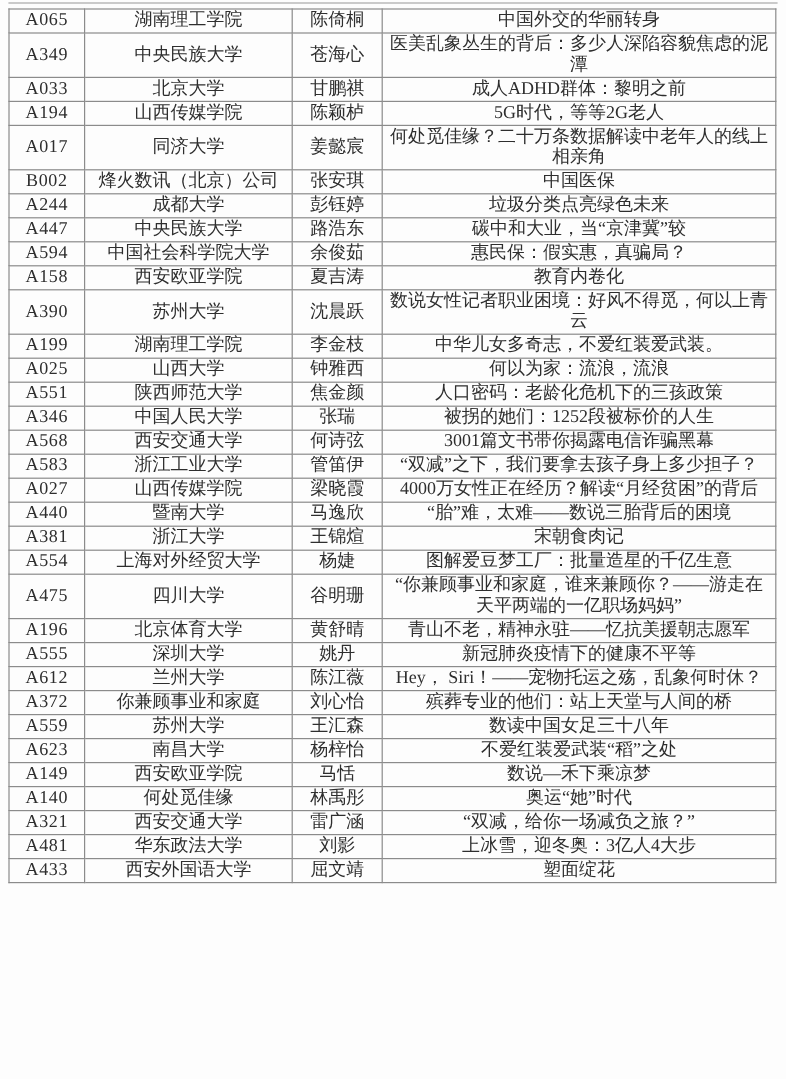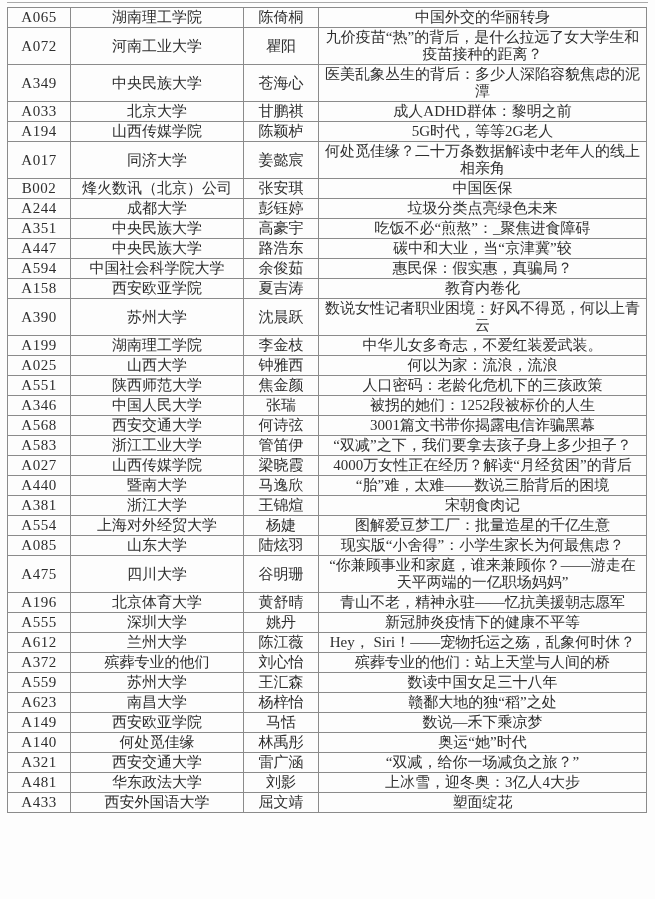--- a/index.html
+++ b/index.html
@@ -64,26 +64,20 @@
       <col class="c-title">
     </colgroup>
     <tbody>
     <tr>
       <td class="cell-id">A065</td>
       <td class="cell-univ">湖南理工学院</td>
       <td class="cell-name">陈倚桐</td>
       <td class="cell-title">中国外交的华丽转身</td>
     </tr>
 
-    <tr>
-      <td class="cell-id">A072</td>
-      <td class="cell-univ">河南工业大学</td>
-      <td class="cell-name">瞿阳</td>
-      <td class="cell-title">九价疫苗“热”的背后，是什么拉远了女大学生和疫苗接种的距离？</td>
-    </tr>
 
 
     <tr>
       <td class="cell-id">A349</td>
       <td class="cell-univ">中央民族大学</td>
       <td class="cell-name">苍海心</td>
       <td class="cell-title">医美乱象丛生的背后：多少人深陷容貌焦虑的泥潭</td>
     </tr>
 
     <tr>
@@ -114,26 +108,20 @@
       <td class="cell-title">中国医保</td>
     </tr>
 
     <tr>
       <td class="cell-id">A244</td>
       <td class="cell-univ">成都大学</td>
       <td class="cell-name">彭钰婷</td>
       <td class="cell-title">垃圾分类点亮绿色未来</td>
     </tr>
 
-    <tr>
-      <td class="cell-id">A351</td>
-      <td class="cell-univ">中央民族大学</td>
-      <td class="cell-name">高豪宇</td>
-      <td class="cell-title">吃饭不必“煎熬”：_聚焦进食障碍</td>
-    </tr>
 
     <tr>
       <td class="cell-id">A447</td>
       <td class="cell-univ">中央民族大学</td>
       <td class="cell-name">路浩东</td>
       <td class="cell-title">碳中和大业，当“京津冀”较</td>
     </tr>
 
     <tr>
       <td class="cell-id">A594</td>
@@ -220,26 +208,20 @@
     </tr>
 
     <tr>
       <td class="cell-id">A554</td>
       <td class="cell-univ">上海对外经贸大学</td>
       <td class="cell-name">杨婕</td>
       <td class="cell-title">图解爱豆梦工厂：批量造星的千亿生意</td>
     </tr>
 
 
-    <tr>
-      <td class="cell-id">A085</td>
-      <td class="cell-univ">山东大学</td>
-      <td class="cell-name">陆炫羽</td>
-      <td class="cell-title">现实版“小舍得”：小学生家长为何最焦虑？</td>
-    </tr>
 
     <tr>
       <td class="cell-id">A475</td>
       <td class="cell-univ">四川大学</td>
       <td class="cell-name">谷明珊</td>
       <td class="cell-title">“你兼顾事业和家庭，谁来兼顾你？——游走在天平两端的一亿职场妈妈”</td>
     </tr>
 
     <tr>
       <td class="cell-id">A196</td>
@@ -257,37 +239,37 @@
 
     <tr>
       <td class="cell-id">A612</td>
       <td class="cell-univ">兰州大学</td>
       <td class="cell-name">陈江薇</td>
       <td class="cell-title">Hey， Siri！——宠物托运之殇，乱象何时休？</td>
     </tr>
 
     <tr>
       <td class="cell-id">A372</td>
-      <td class="cell-univ">殡葬专业的他们</td>
+      <td class="cell-univ">你兼顾事业和家庭</td>
       <td class="cell-name">刘心怡</td>
       <td class="cell-title">殡葬专业的他们：站上天堂与人间的桥</td>
     </tr>
 
     <tr>
       <td class="cell-id">A559</td>
       <td class="cell-univ">苏州大学</td>
       <td class="cell-name">王汇森</td>
       <td class="cell-title">数读中国女足三十八年</td>
     </tr>
 
     <tr>
       <td class="cell-id">A623</td>
       <td class="cell-univ">南昌大学</td>
       <td class="cell-name">杨梓怡</td>
-      <td class="cell-title">赣鄱大地的独“稻”之处</td>
+      <td class="cell-title">不爱红装爱武装“稻”之处</td>
     </tr>
 
     <tr>
       <td class="cell-id">A149</td>
       <td class="cell-univ">西安欧亚学院</td>
       <td class="cell-name">马恬</td>
       <td class="cell-title">数说—禾下乘凉梦</td>
     </tr>
 
     <tr>

